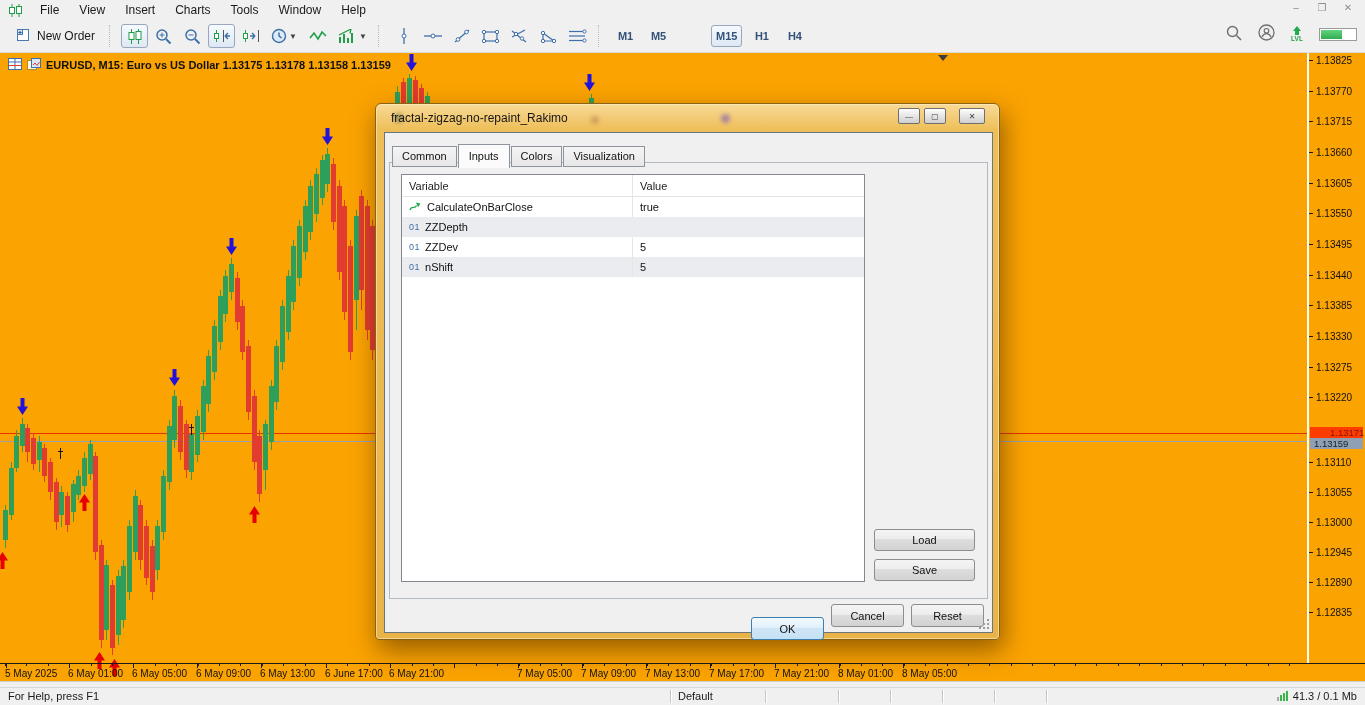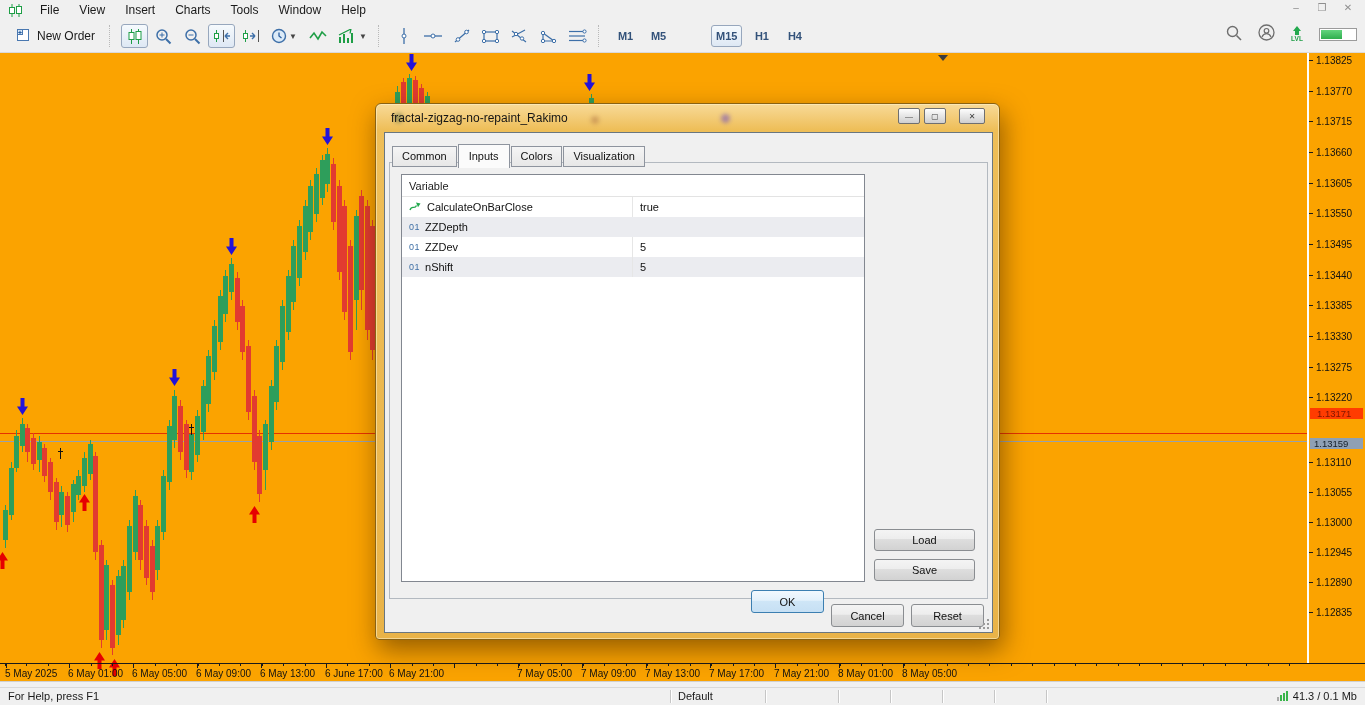--- a/index.html
+++ b/index.html
@@ -283,20 +283,38 @@
         <span class="txt">LVL</span>
       </span>
       <span class="battery">
           <span class="fill"></span>
         </span>
     </div>
   </div>
 
   <div class="chart-wrap">
     <div class="plot">
+      <div class="chart-header">
+        <span>
+          <svg width="14" height="12">
+              <rect x="0.5" y="0.5" width="13" height="11" fill="#FFF" stroke="#3D6FA8"></rect>
+              <line x1="7" y1="1" x2="7" y2="11" stroke="#3D6FA8"></line>
+              <line x1="1" y1="4" x2="13" y2="4" stroke="#3D6FA8"></line>
+              <line x1="1" y1="7.5" x2="13" y2="7.5" stroke="#E23B30"></line>
+            </svg>
+        </span>
+        <span>
+          <svg width="14" height="12">
+              <rect x="0.5" y="2.5" width="9" height="9" fill="#FDF6E3" stroke="#B28A2F"></rect>
+              <rect x="4.5" y="0.5" width="9" height="9" fill="#D9E8F7" stroke="#3D6FA8"></rect>
+              <path d="M6 7l2-2 2 2.5L12.5 4" stroke="#E23B30" fill="none"></path>
+            </svg>
+        </span>
+        <span>EURUSD, M15:  Euro vs US Dollar  1.13175 1.13178 1.13158 1.13159</span>
+      </div>
 
     <div style="left: 0px; top: 380px; width: 1307px; height: 1px; background: rgb(229, 50, 0); position: absolute;"></div>
         <div style="left: 0px; top: 388px; width: 1307px; height: 1px; background: rgb(151, 161, 172); position: absolute;"></div>
         <div style="left: 5px; top: 452px; width: 1px; height: 43px; background: rgb(46, 158, 91); position: absolute;"></div>
         <div style="left: 3px; top: 457px; width: 5px; height: 30px; background: rgb(46, 158, 91); position: absolute;"></div>
         <div style="left: 11px; top: 409px; width: 1px; height: 58px; background: rgb(46, 158, 91); position: absolute;"></div>
         <div style="left: 9px; top: 415px; width: 5px; height: 47px; background: rgb(46, 158, 91); position: absolute;"></div>
         <div style="left: 16px; top: 377px; width: 1px; height: 42px; background: rgb(46, 158, 91); position: absolute;"></div>
         <div style="left: 14px; top: 383px; width: 5px; height: 32px; background: rgb(46, 158, 91); position: absolute;"></div>
         <div style="left: 22px; top: 365px; width: 1px; height: 34px; background: rgb(46, 158, 91); position: absolute;"></div>
@@ -508,21 +526,21 @@
         <div style="left: 0px; top: 439px; width: 4px; height: 1px; background: rgb(26, 26, 26); position: absolute;"></div>
         <div style="left: 7px; top: 434px; font-size: 10px; color: rgb(17, 17, 17); white-space: nowrap; position: absolute;">1.13055</div>
         <div style="left: 0px; top: 469px; width: 4px; height: 1px; background: rgb(26, 26, 26); position: absolute;"></div>
         <div style="left: 7px; top: 464px; font-size: 10px; color: rgb(17, 17, 17); white-space: nowrap; position: absolute;">1.13000</div>
         <div style="left: 0px; top: 499px; width: 4px; height: 1px; background: rgb(26, 26, 26); position: absolute;"></div>
         <div style="left: 7px; top: 494px; font-size: 10px; color: rgb(17, 17, 17); white-space: nowrap; position: absolute;">1.12945</div>
         <div style="left: 0px; top: 529px; width: 4px; height: 1px; background: rgb(26, 26, 26); position: absolute;"></div>
         <div style="left: 7px; top: 524px; font-size: 10px; color: rgb(17, 17, 17); white-space: nowrap; position: absolute;">1.12890</div>
         <div style="left: 0px; top: 559px; width: 4px; height: 1px; background: rgb(26, 26, 26); position: absolute;"></div>
         <div style="left: 7px; top: 554px; font-size: 10px; color: rgb(17, 17, 17); white-space: nowrap; position: absolute;">1.12835</div>
-        <div style="left: 1px; top: 355px; width: 53px; height: 11px; background: rgb(255, 60, 0); color: rgb(126, 22, 0); font-size: 9.5px; line-height: 11px; padding-left: 7px; position: absolute;">1.13171</div>
+        <div style="left: 1px; top: 374px; width: 53px; height: 11px; background: rgb(255, 60, 0); color: rgb(126, 22, 0); font-size: 9.5px; line-height: 11px; padding-left: 20px; position: absolute;">1.13171</div>
         <div style="left: 1px; top: 385px; width: 53px; height: 11px; background: rgb(143, 160, 180); color: rgb(20, 30, 40); font-size: 9.5px; line-height: 11px; padding-left: 4px; position: absolute;">1.13159</div>
       </div>
     <div class="timeaxis">
         <div style="left: 5px; top: 0px; width: 1px; height: 2px; background: rgb(26, 26, 26); position: absolute;"></div>
         <div style="left: 26px; top: 0px; width: 1px; height: 2px; background: rgb(26, 26, 26); position: absolute;"></div>
         <div style="left: 48px; top: 0px; width: 1px; height: 2px; background: rgb(26, 26, 26); position: absolute;"></div>
         <div style="left: 69px; top: 0px; width: 1px; height: 2px; background: rgb(26, 26, 26); position: absolute;"></div>
         <div style="left: 91px; top: 0px; width: 1px; height: 2px; background: rgb(26, 26, 26); position: absolute;"></div>
         <div style="left: 112px; top: 0px; width: 1px; height: 2px; background: rgb(26, 26, 26); position: absolute;"></div>
         <div style="left: 133px; top: 0px; width: 1px; height: 2px; background: rgb(26, 26, 26); position: absolute;"></div>
@@ -627,20 +645,21 @@
         <span class="tab">Common</span>
         <span class="tab active">Inputs</span>
         <span class="tab">Colors</span>
         <span class="tab">Visualization</span>
       </div>
       <div class="tab-panel"></div>
 
       <div class="param-table">
         <div class="pt-row hdr">
           <div class="pt-c1">Variable</div>
+          <div class="pt-c2">Value</div>
         </div>
         <div class="pt-row">
           <div class="pt-c1">
             <span><svg width="13" height="11">
                   <path d="M1 9C3 3.5 5.5 9 7.5 4.5" fill="none" stroke="#23A94E" stroke-width="1.4"></path>
                   <path d="M7 1.5l4.5 1-2.5 3.8z" fill="#23A94E"></path>
                 </svg></span>
             <span>CalculateOnBarClose</span>
           </div>
           <div class="pt-c2">true</div>
@@ -662,21 +681,21 @@
           <div class="pt-c1">
             <span class="ico-int">01</span>
             <span>nShift</span>
           </div>
           <div class="pt-c2">5</div>
         </div>
       </div>
 
       <div class="win-btn" style="left:489px;top:396px;width:101px">Load</div>
       <div class="win-btn" style="left:489px;top:426px;width:101px">Save</div>
-      <div class="win-btn primary" style="left:366px;top:457px;width:73px;height:23px">OK</div>
+      <div class="win-btn primary" style="left:366px;top:484px;width:73px;height:23px">OK</div>
       <div class="win-btn" style="left:446px;top:471px;width:73px;height:23px">Cancel</div>
       <div class="win-btn" style="left:526px;top:471px;width:73px;height:23px">Reset</div>
       <div class="grip">
         <i style="right:0;bottom:0"></i>
           <i style="right:4px;bottom:0"></i>
           <i style="right:0;bottom:4px"></i>
           <i style="right:8px;bottom:0"></i>
           <i style="right:0;bottom:8px"></i>
           <i style="right:4px;bottom:4px"></i>
       </div>

